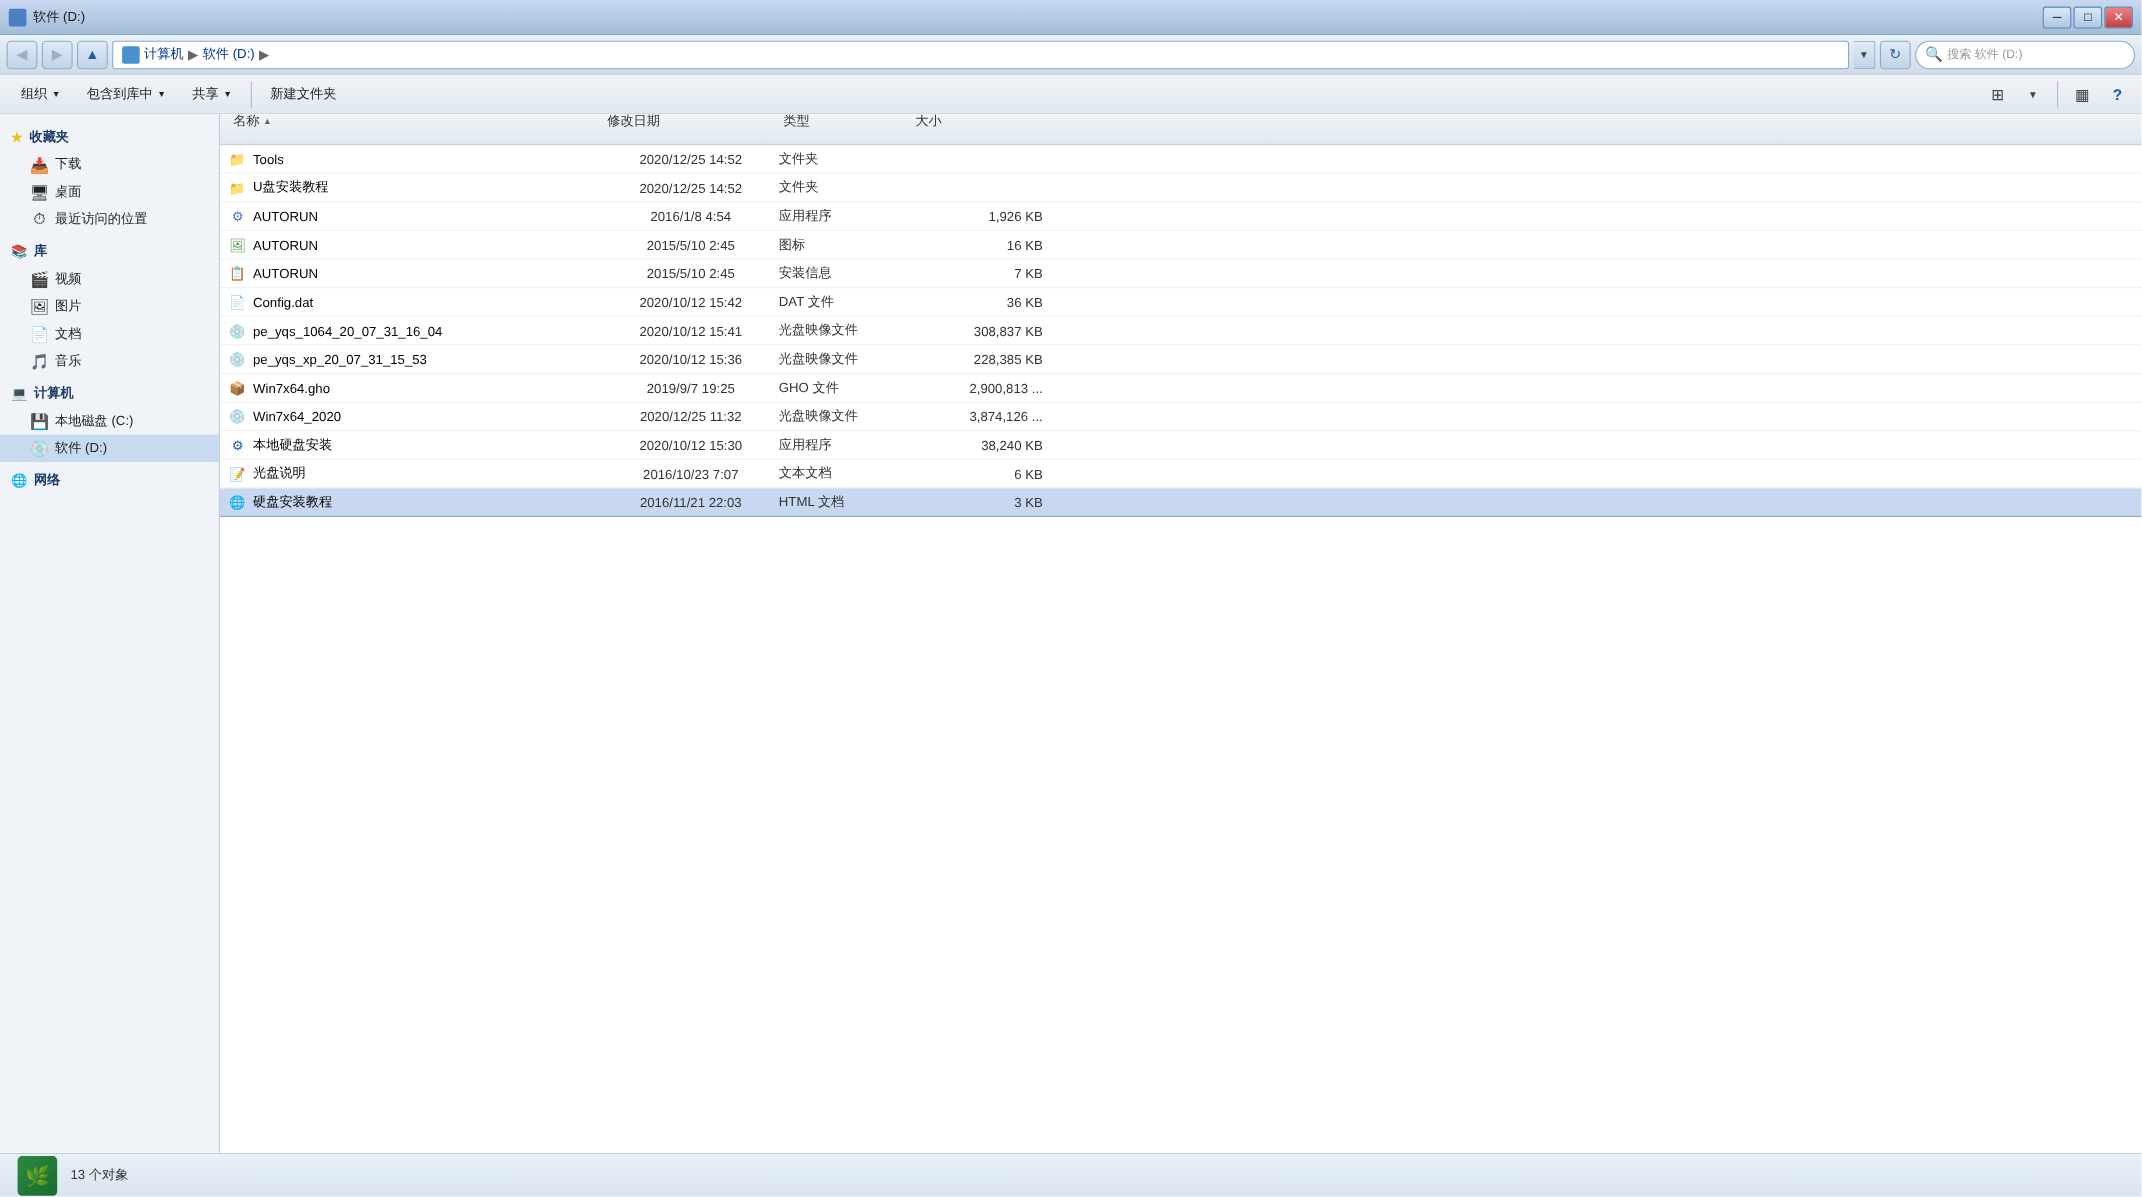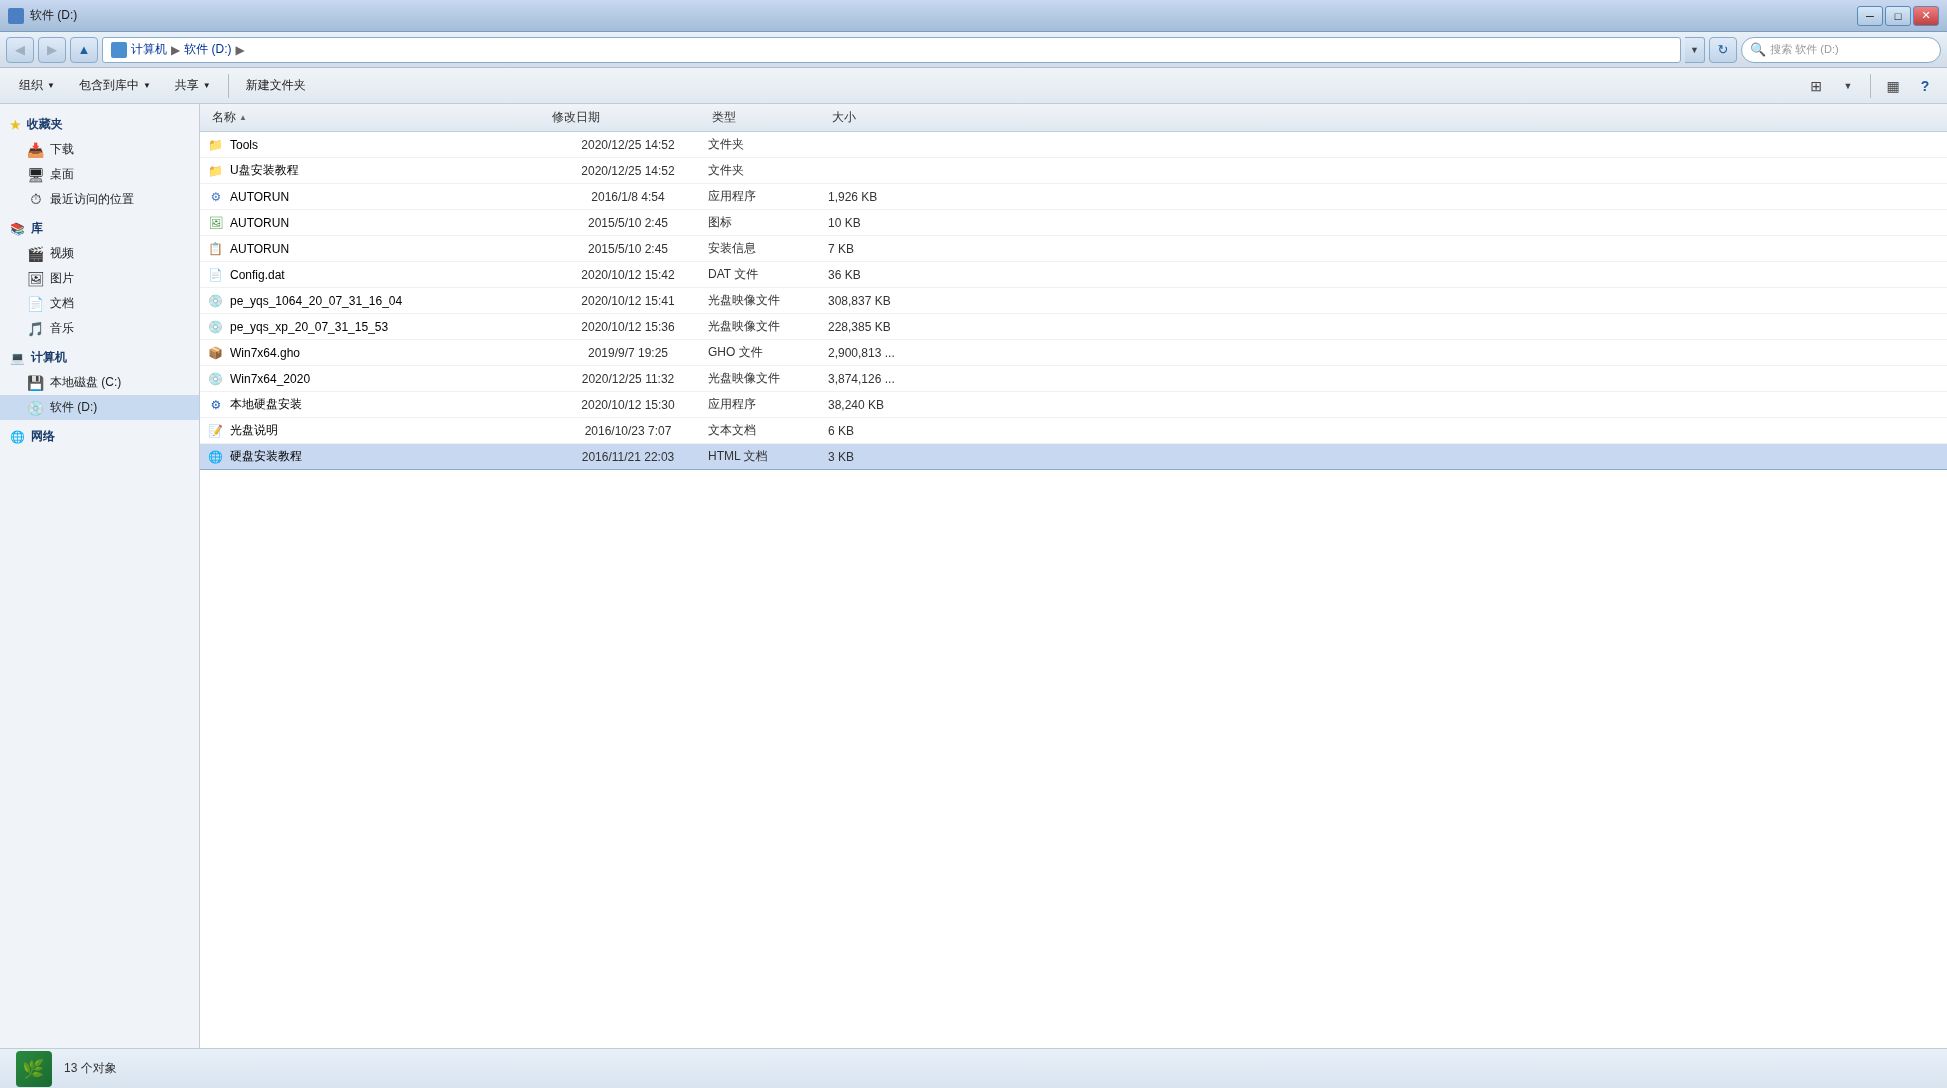--- a/index.html
+++ b/index.html
@@ -224,21 +224,21 @@
     .library-icon { color: #4a7ac8; }
 
     
     .file-area {
       flex: 1;
       background: #fff;
       overflow-y: auto;
     }
     .column-header {
       display: flex;
-      align-items: center;
+      align-items: flex-end;
       background: linear-gradient(to bottom, #f0f4f8, #e0e8f0);
       border-bottom: 1px solid #c0ccd8;
       height: 28px;
       padding: 12px 8px;
       font-size: 12px;
       color: #333;
       position: sticky;
       top: 0;
       z-index: 10;
     }
@@ -268,21 +268,21 @@
       width: 340px;
       display: flex;
       align-items: center;
       gap: 6px;
       overflow: hidden;
       text-overflow: ellipsis;
       white-space: nowrap;
     }
     .file-row .file-date { width: 160px; color: #333; text-align: center; }
     .file-row .file-type { width: 120px; color: #333; }
-    .file-row .file-size { width: 120px; color: #333; }
+    .file-row .file-size { width: 120px; text-align: right; color: #333; }
     .file-icon {
       width: 16px; height: 16px;
       flex-shrink: 0;
       display: flex; align-items: center; justify-content: center;
     }
 
     
     .statusbar {
       height: 40px;
       background: linear-gradient(to bottom, #e8f0f8, #d8e4f0);
@@ -481,21 +481,21 @@
     <div class="file-type">应用程序</div>
     <div class="file-size">1,926 KB</div>
   </div>
         <div class="file-row">
     <div class="file-name">
       <span class="file-icon" style="color:#4a9a4a">🖼</span>
       <span>AUTORUN</span>
     </div>
     <div class="file-date">2015/5/10 2:45</div>
     <div class="file-type">图标</div>
-    <div class="file-size">10 KB</div>
+    <div class="file-size">16 KB</div>
   </div>
         <div class="file-row">
     <div class="file-name">
       <span class="file-icon" style="color:#808080">📋</span>
       <span>AUTORUN</span>
     </div>
     <div class="file-date">2015/5/10 2:45</div>
     <div class="file-type">安装信息</div>
     <div class="file-size">7 KB</div>
   </div>

